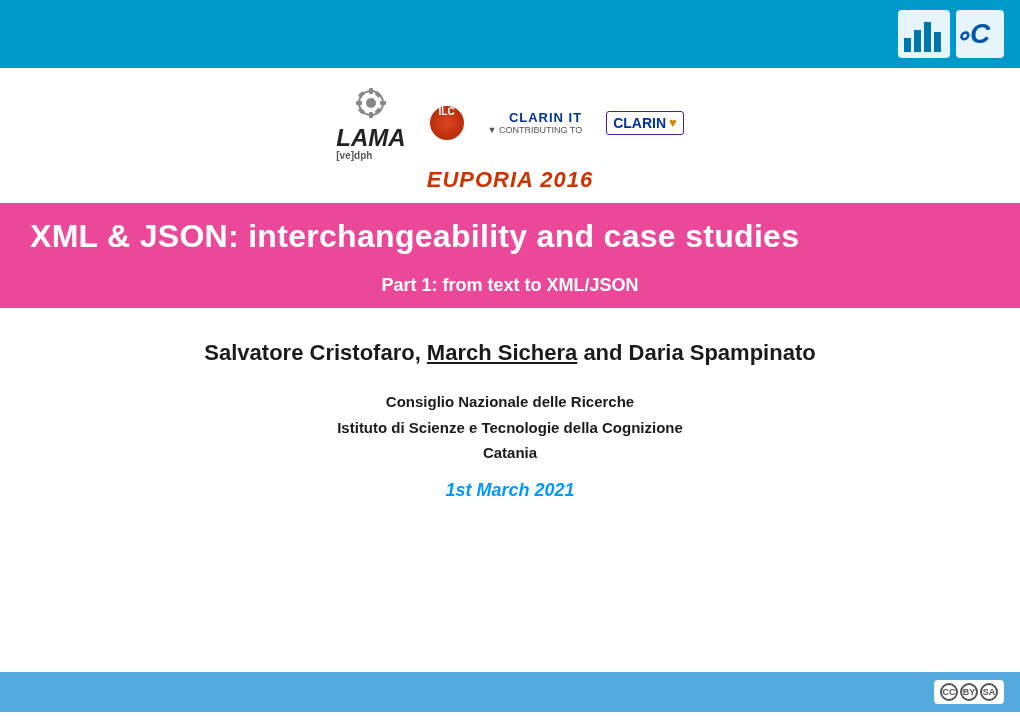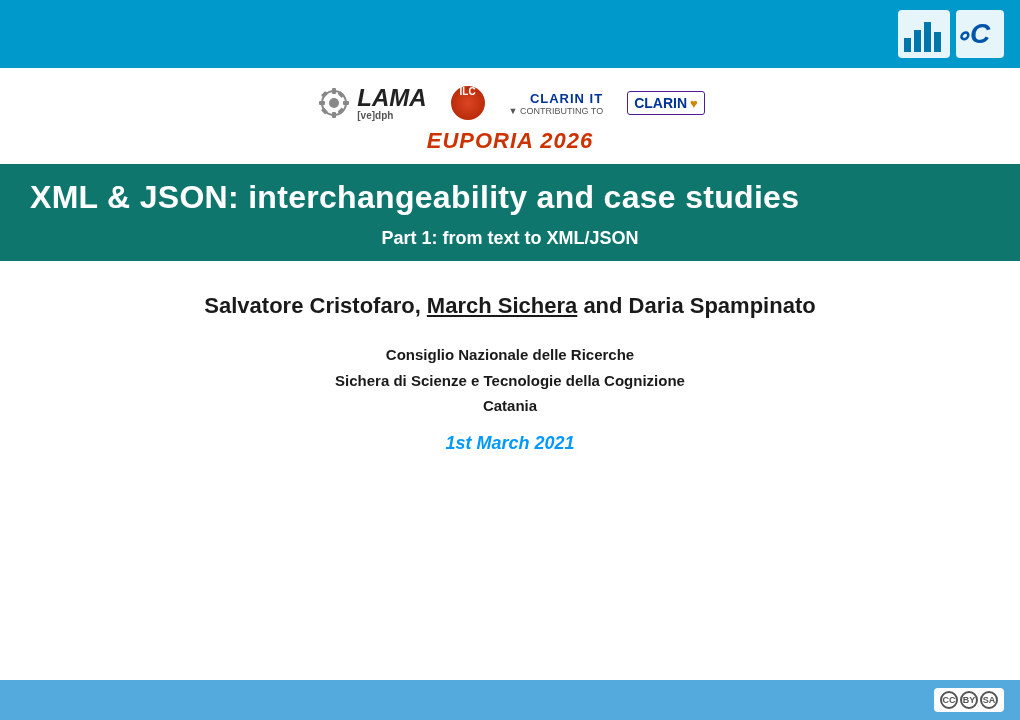--- a/index.html
+++ b/index.html
@@ -78,39 +78,39 @@
       font-size: 22px;
       font-weight: 900;
       color: #cc3300;
       letter-spacing: 1px;
       padding: 4px 0 12px;
       font-style: italic;
     }
 
     
     .title-band {
-      background: #0f766e;
+      background: #ec4899;
       padding: 14px 30px 10px;
       margin: 0;
     }
 
     .main-title {
       color: #ffffff;
       font-size: 32px;
       font-weight: 900;
       line-height: 1.2;
       letter-spacing: 0.3px;
     }
 
     .sub-title {
       color: #ffffff;
       font-size: 18px;
       font-weight: 700;
       text-align: center;
-      margin-top: 12px;
+      margin-top: 20px;
       padding-bottom: 2px;
     }
 
     
     .main-content {
       padding: 30px 60px 20px;
       text-align: center;
     }
 
     .authors {
@@ -136,21 +136,21 @@
       font-size: 18px;
       font-weight: 700;
       color: #0099ff;
       font-style: italic;
       margin-top: 14px;
     }
 
     
     .bottom-bar {
       position: absolute;
-      bottom: 0;
+      bottom: 8px;
       left: 0;
       width: 100%;
       height: 40px;
       background: #55aadd;
       display: flex;
       align-items: center;
       justify-content: flex-end;
       padding-right: 16px;
     }
 
@@ -183,20 +183,21 @@
       align-items: center;
       justify-content: center;
       gap: 24px;
       padding: 16px 0 6px;
     }
 
     .logo-ilc-cnr {
       display: flex;
       align-items: center;
       gap: 4px;
+      flex-direction: column;
     }
 
     .lama-group {
       display: flex;
       flex-direction: column;
       align-items: flex-start;
     }
 
     .lama-main {
       font-size: 24px;
@@ -324,37 +325,37 @@
     <span class="clarin-down">▼ CONTRIBUTING TO</span>
   </div>
 
   <div class="clarin-eu-logo">
     <span class="clarin-eu-text">CLARIN</span>
     <span class="euro-symbol">♥</span>
   </div>
 </div>
 
 <div style="text-align:center; padding: 0 0 10px;">
-  <span class="euporia-title">EUPORIA 2026</span>
+  <span class="euporia-title">EUPORIA 2016</span>
 </div>
 
 <div class="title-band">
   <div class="main-title">XML &amp; JSON: interchangeability and case studies</div>
   <div class="sub-title">Part 1: from text to XML/JSON</div>
 </div>
 
 <div class="main-content">
 
   <div class="authors">
     <span>Salvatore Cristofaro, </span><span class="underline">March Sichera</span><span> and Daria Spampinato</span>
   </div>
 
   <div class="institution">
     <div>Consiglio Nazionale delle Ricerche</div>
-    <div>Sichera di Scienze e Tecnologie della Cognizione</div>
+    <div>Istituto di Scienze e Tecnologie della Cognizione</div>
     <div>Catania</div>
   </div>
 
   <div class="date">1st March 2021</div>
 </div>
 
 <div class="bottom-bar">
   <div class="cc-license">
     <div class="cc-circle">CC</div>
     <div class="cc-circle">BY</div>

